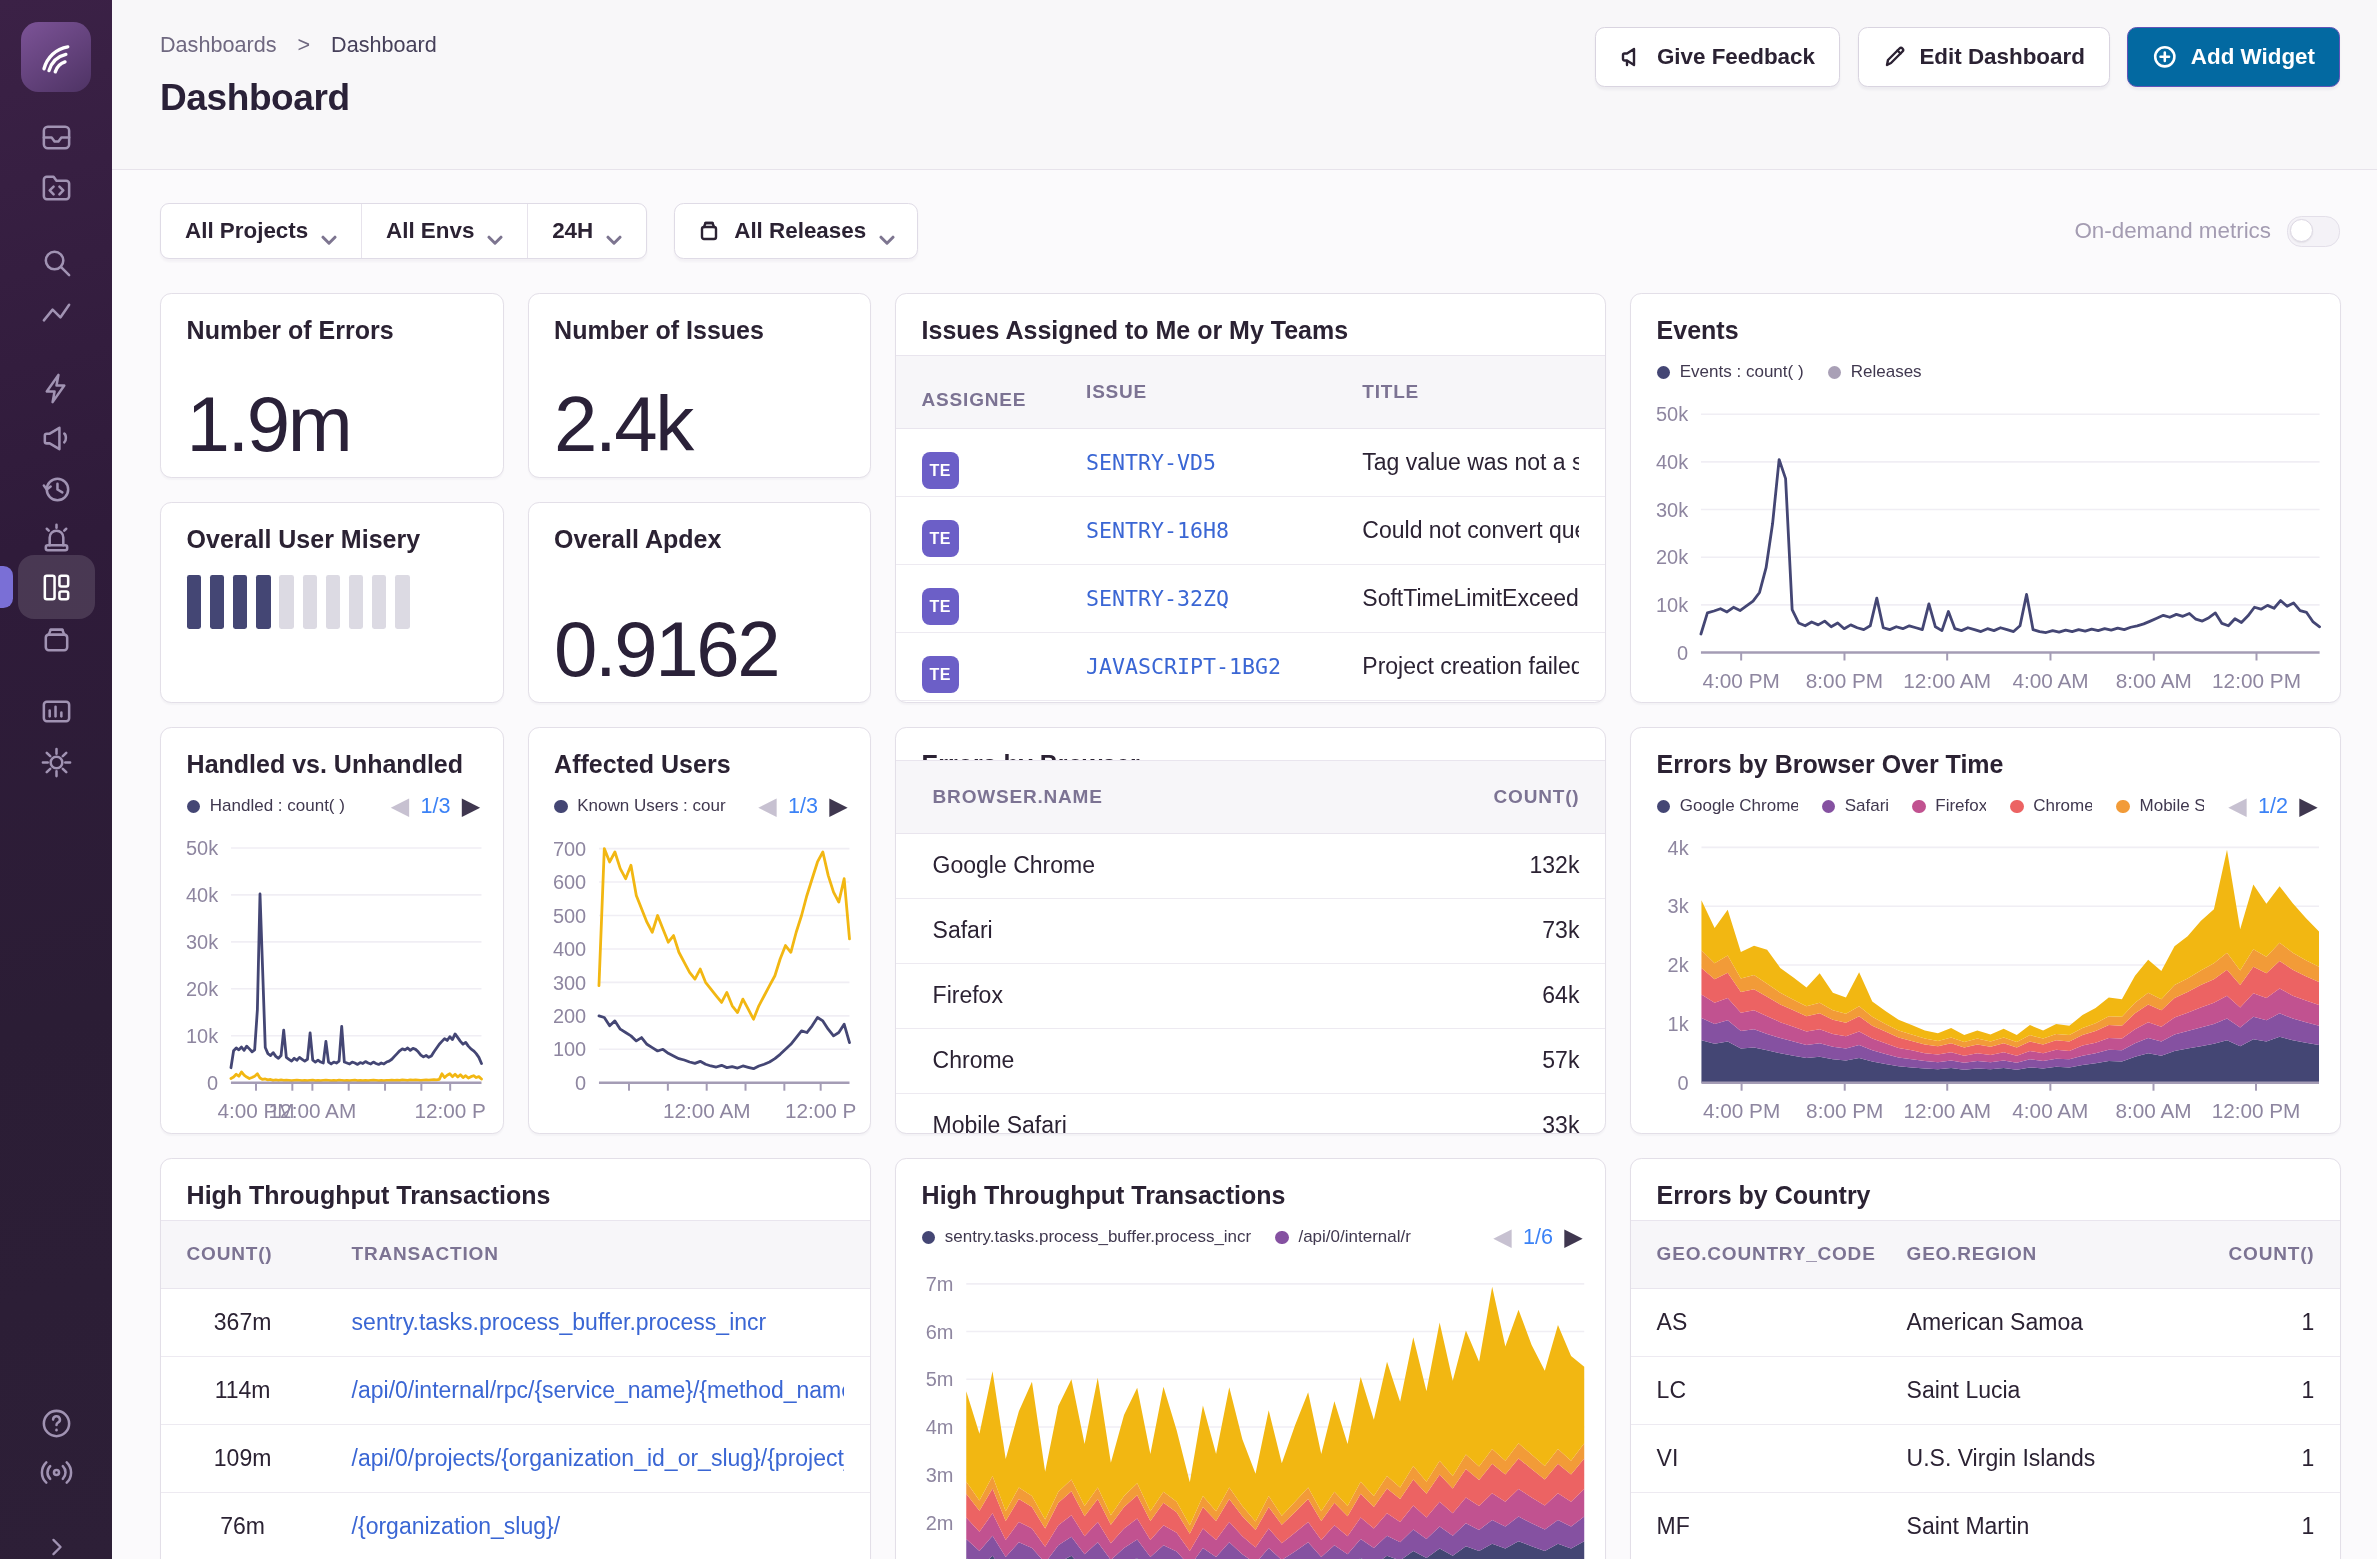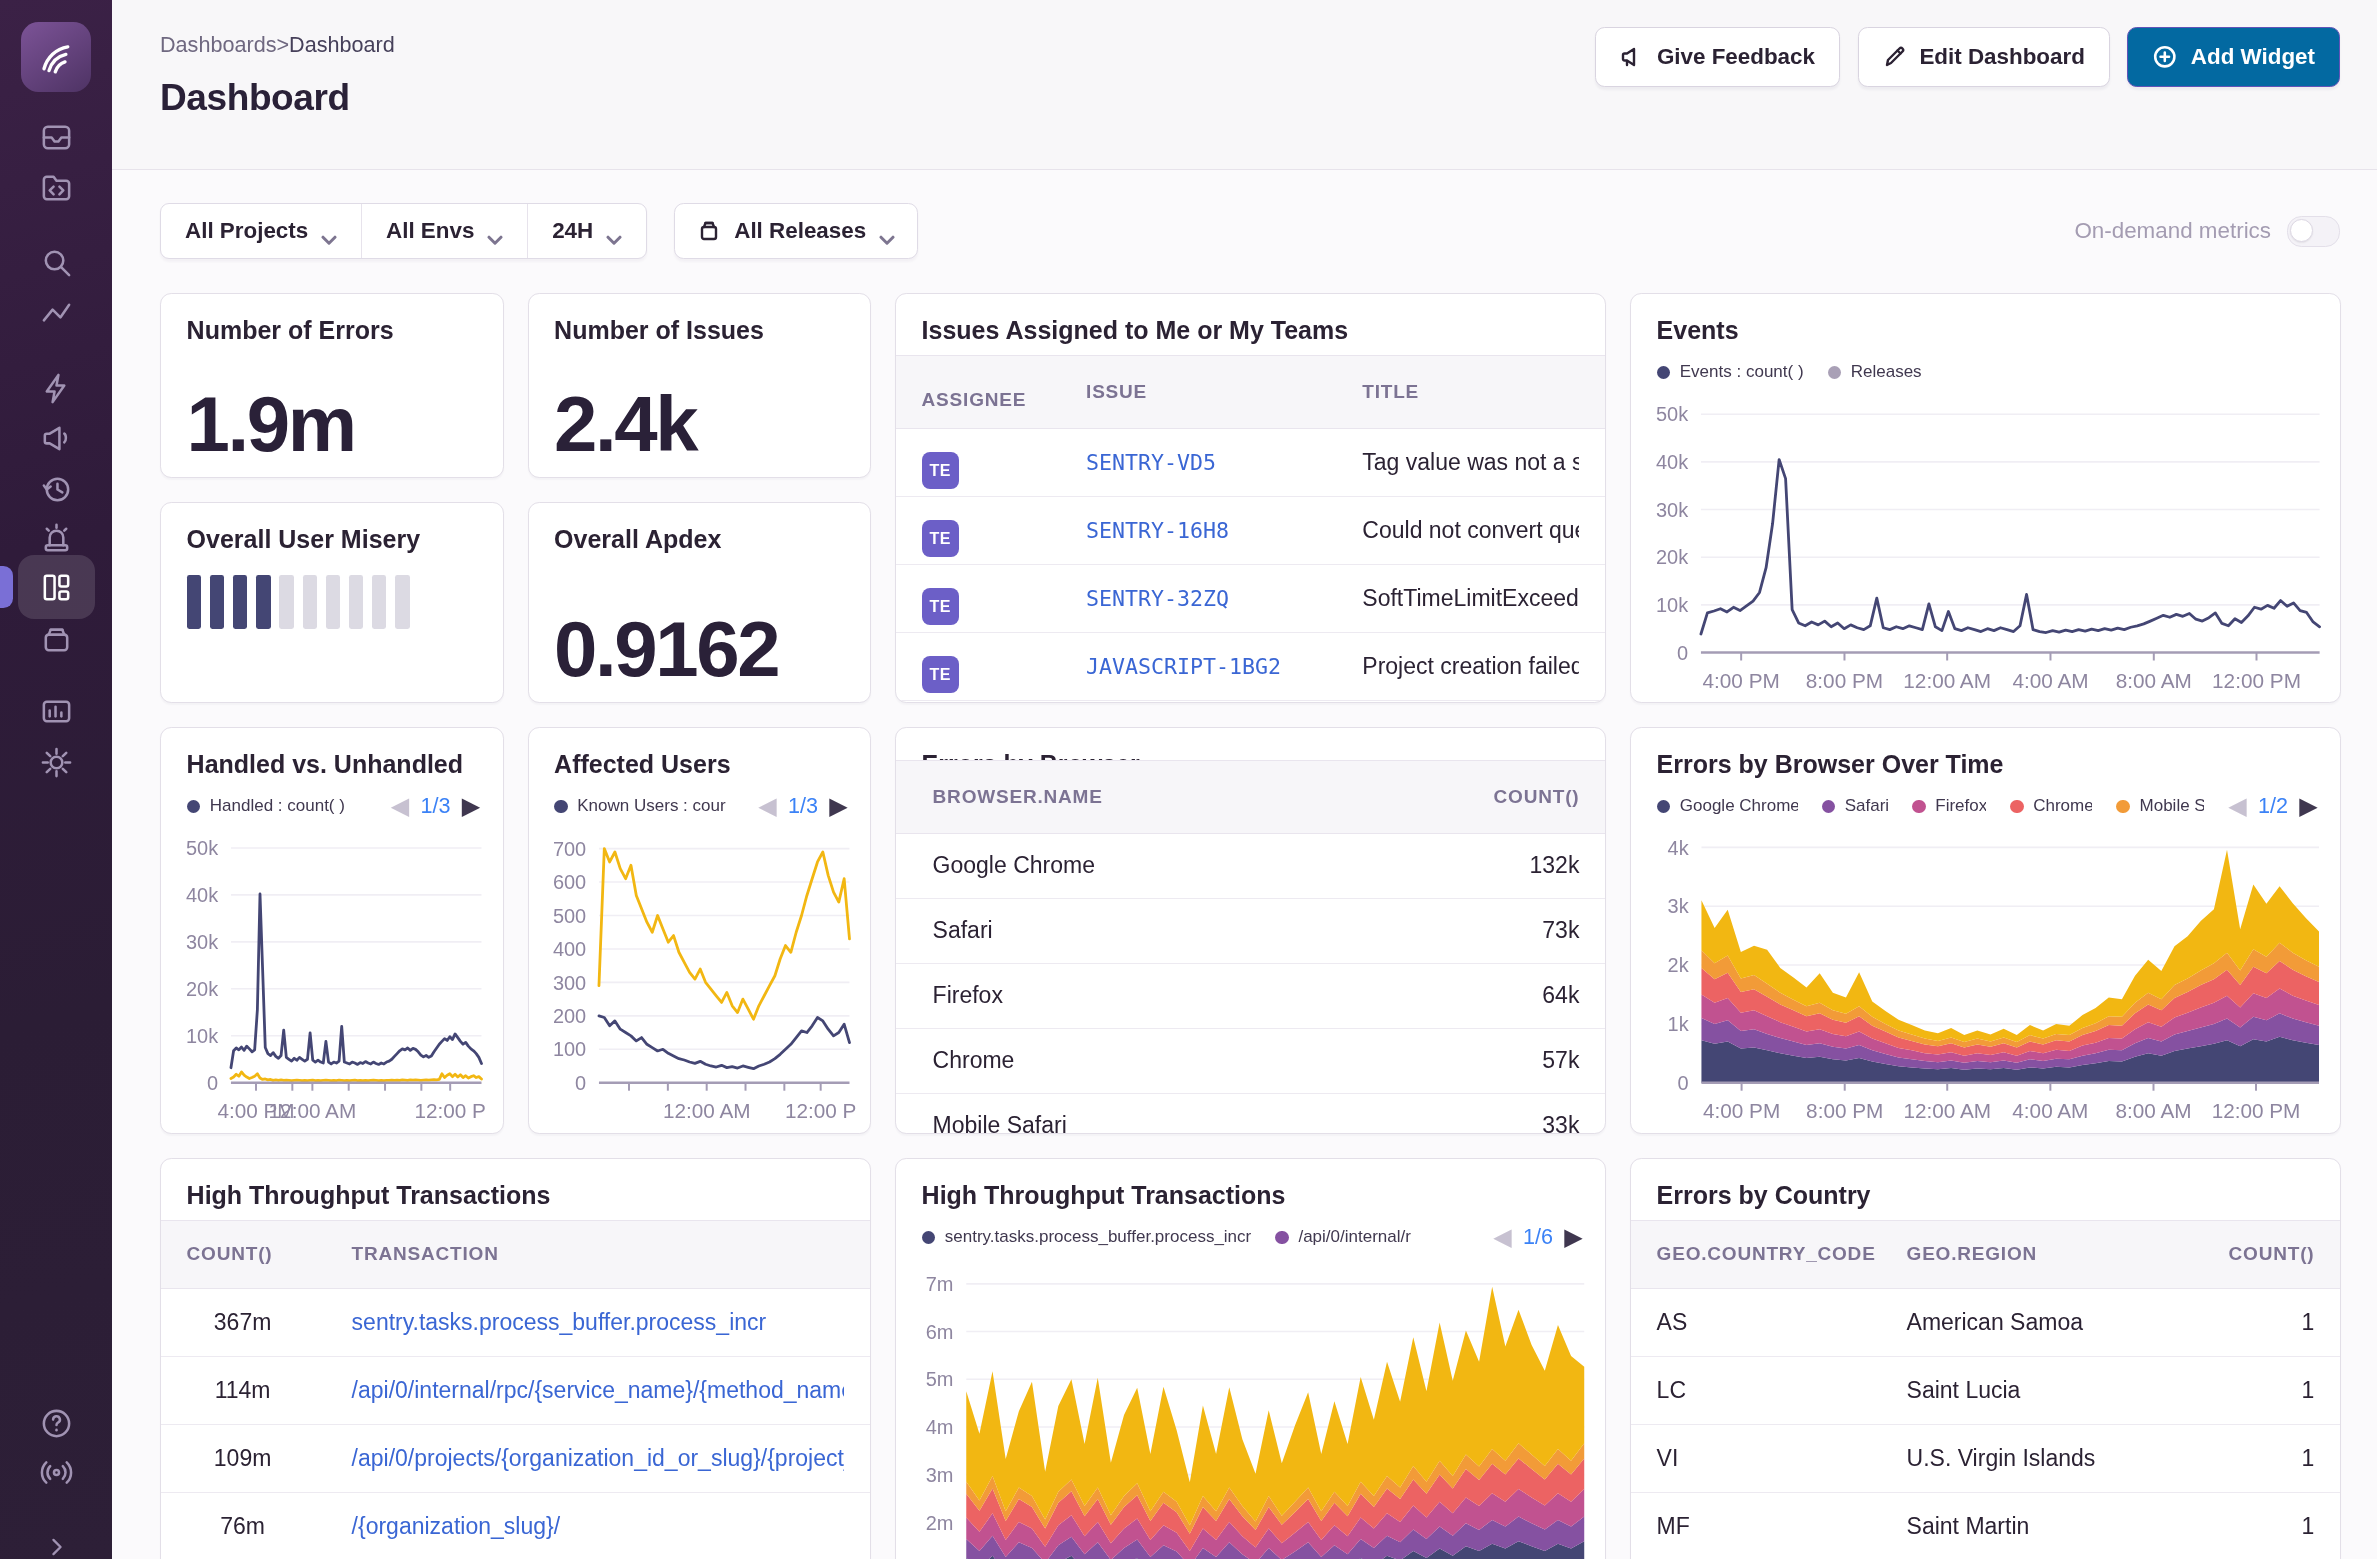--- a/index.html
+++ b/index.html
@@ -12,21 +12,21 @@
   .logo{position:absolute;left:21px;top:22.4px;width:70px;height:70px;border-radius:17.6px;
     background:linear-gradient(145deg,#7c5397,#4e3364);display:flex;align-items:center;justify-content:center;}
   .snav{position:absolute;left:30px;width:53px;height:53px;display:flex;align-items:center;justify-content:center;color:#a193b3;}
   .snav svg{stroke:currentColor;fill:none;stroke-width:2.6;stroke-linecap:round;stroke-linejoin:round;}
   .snav.active{color:#ffffff;}
   .active-bg{position:absolute;left:17.6px;top:555px;width:77px;height:64px;border-radius:16px;background:rgba(255,255,255,0.13);}
   .active-tab{position:absolute;left:0;top:566px;width:12.8px;height:42px;border-radius:0 9.6px 9.6px 0;background:#7a6fd6;}
 
   
   .topbar{position:absolute;left:112px;right:0;top:0;height:169px;background:#f8f7f9;border-bottom:1.6px solid #e7e3eb;}
-  .crumbs{position:absolute;left:48px;top:32px;font-size:21.6px;color:#6f6880;display:flex;gap:0;}
+  .crumbs{position:absolute;left:48px;top:32px;font-size:21.6px;color:#6f6880;display:flex;gap:21px;}
   .crumbs .cur{color:#46405a;}
   .page-title{position:absolute;left:48px;top:77px;font-size:37px;font-weight:700;color:#2a2138;letter-spacing:-0.4px;}
   .actions{position:absolute;top:27px;right:37px;display:flex;gap:17.6px;}
   .btn{height:58px;border-radius:9.6px;border:1.6px solid #d9d4e0;background:#fff;display:flex;align-items:center;gap:12.8px;
     padding:0 24px;font-size:22.4px;font-weight:700;color:#2b2233;box-shadow:0 2.4px 2.4px rgba(45,30,70,0.05);}
   .btn svg{stroke:#2b2233;fill:none;stroke-width:2.4;stroke-linecap:round;stroke-linejoin:round;}
   .btn.primary{background:#0369a1;border-color:#6153b8;color:#fff;}
   .btn.primary svg{stroke:#fff;}
 
   
@@ -45,21 +45,21 @@
   .knob{position:absolute;left:2.4px;top:2.4px;width:21px;height:21px;border-radius:50%;background:#fff;border:0.8px solid #ddd8e4;box-shadow:0 0.8px 1.6px rgba(0,0,0,0.08);}
 
   
   .grid{position:absolute;left:160px;top:293px;width:2181px;display:grid;
     grid-template-columns:repeat(6,1fr);grid-template-rows:185px 201px 407px 511px;gap:24px;}
   .widget{background:#fff;border:1.6px solid #e3dfe8;border-radius:11.2px;overflow:hidden;position:relative;
     display:flex;flex-direction:column;box-shadow:0 1.6px 1.6px rgba(45,30,70,0.03);}
   .wtitle{font-size:25px;font-weight:700;color:#2b2233;padding:22.4px 25.6px 9.6px;white-space:nowrap;overflow:hidden;}
 
   .num .wtitle{padding-bottom:0;}
-  .bignum{font-size:78px;font-weight:700;letter-spacing:-2.4px;color:#2a2138;padding:0 25.6px;margin-top:auto;margin-bottom:11.2px;line-height:1.05;}
+  .bignum{font-size:78px;font-weight:400;letter-spacing:-2.4px;color:#2a2138;padding:0 25.6px;margin-top:auto;margin-bottom:11.2px;line-height:1.05;}
   .misery{display:flex;gap:8.8px;padding:21px 25.6px;}
   .misery span{width:14.4px;height:54px;border-radius:2.4px;}
 
   
   .thead{display:flex;align-items:center;background:#f7f6f9;border-top:1.6px solid #e9e5ee;border-bottom:1.6px solid #e9e5ee;
     padding:0 25.6px;font-size:19px;font-weight:700;letter-spacing:0.8px;color:#7c7393;flex:none;}
   .trow{display:flex;align-items:center;padding:0 25.6px;border-bottom:1.6px solid #edeaf1;font-size:23px;color:#2b2233;flex:none;}
   .link{color:#3a66d4;white-space:nowrap;overflow:hidden;}
   .mono{font-family:"DejaVu Sans Mono",monospace;font-size:21.6px;}
   .avatar{width:37px;height:37px;border-radius:8px;background:#6c5fc7;color:#fff;font-size:16px;font-weight:700;

